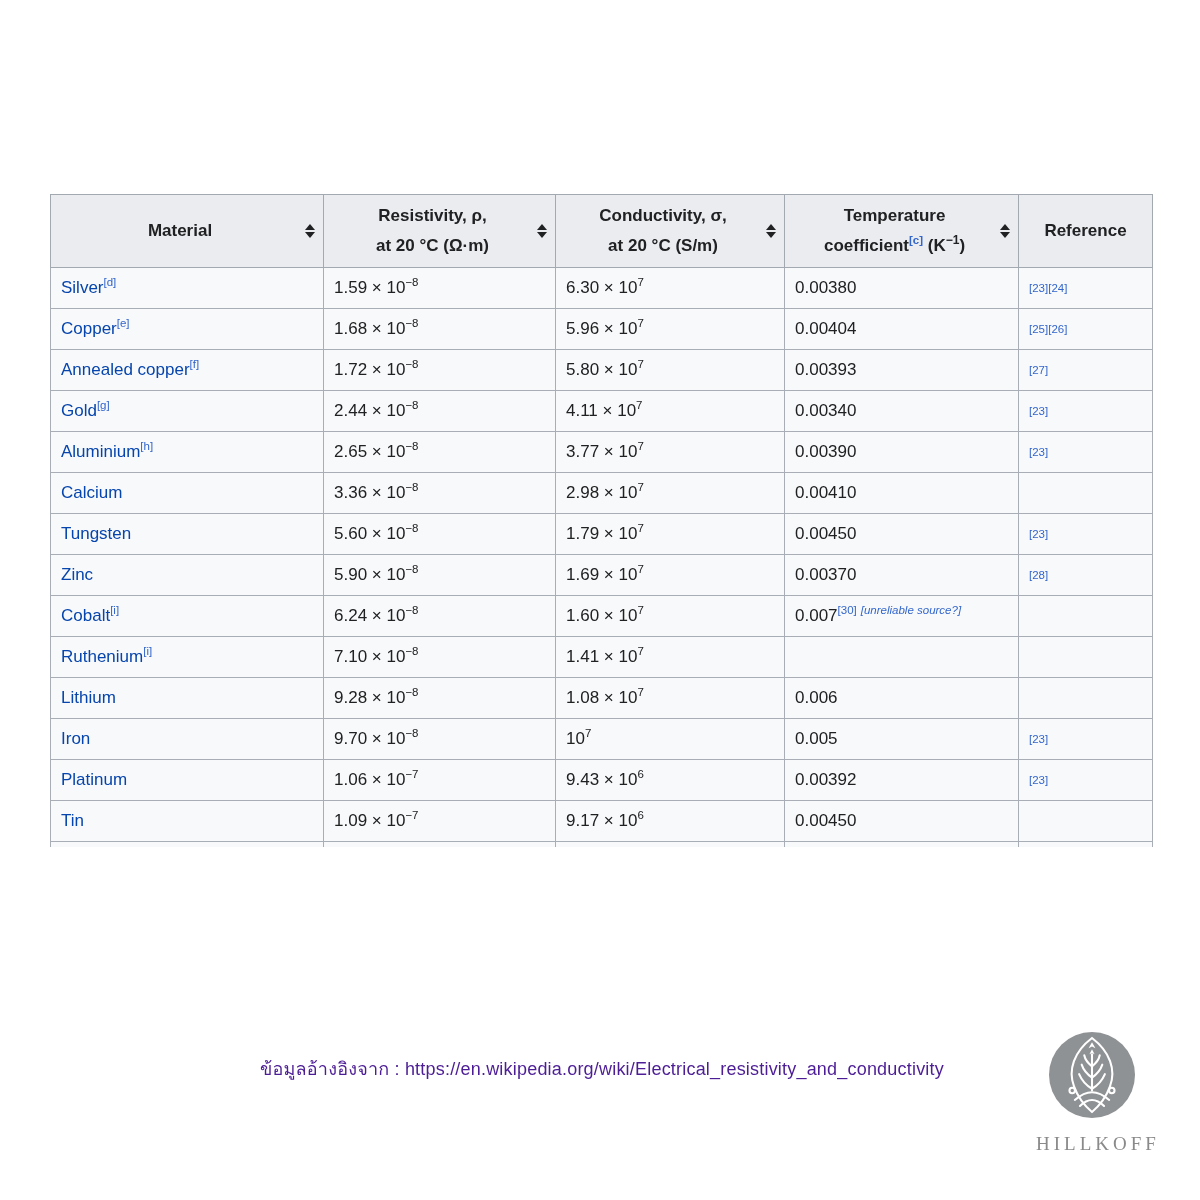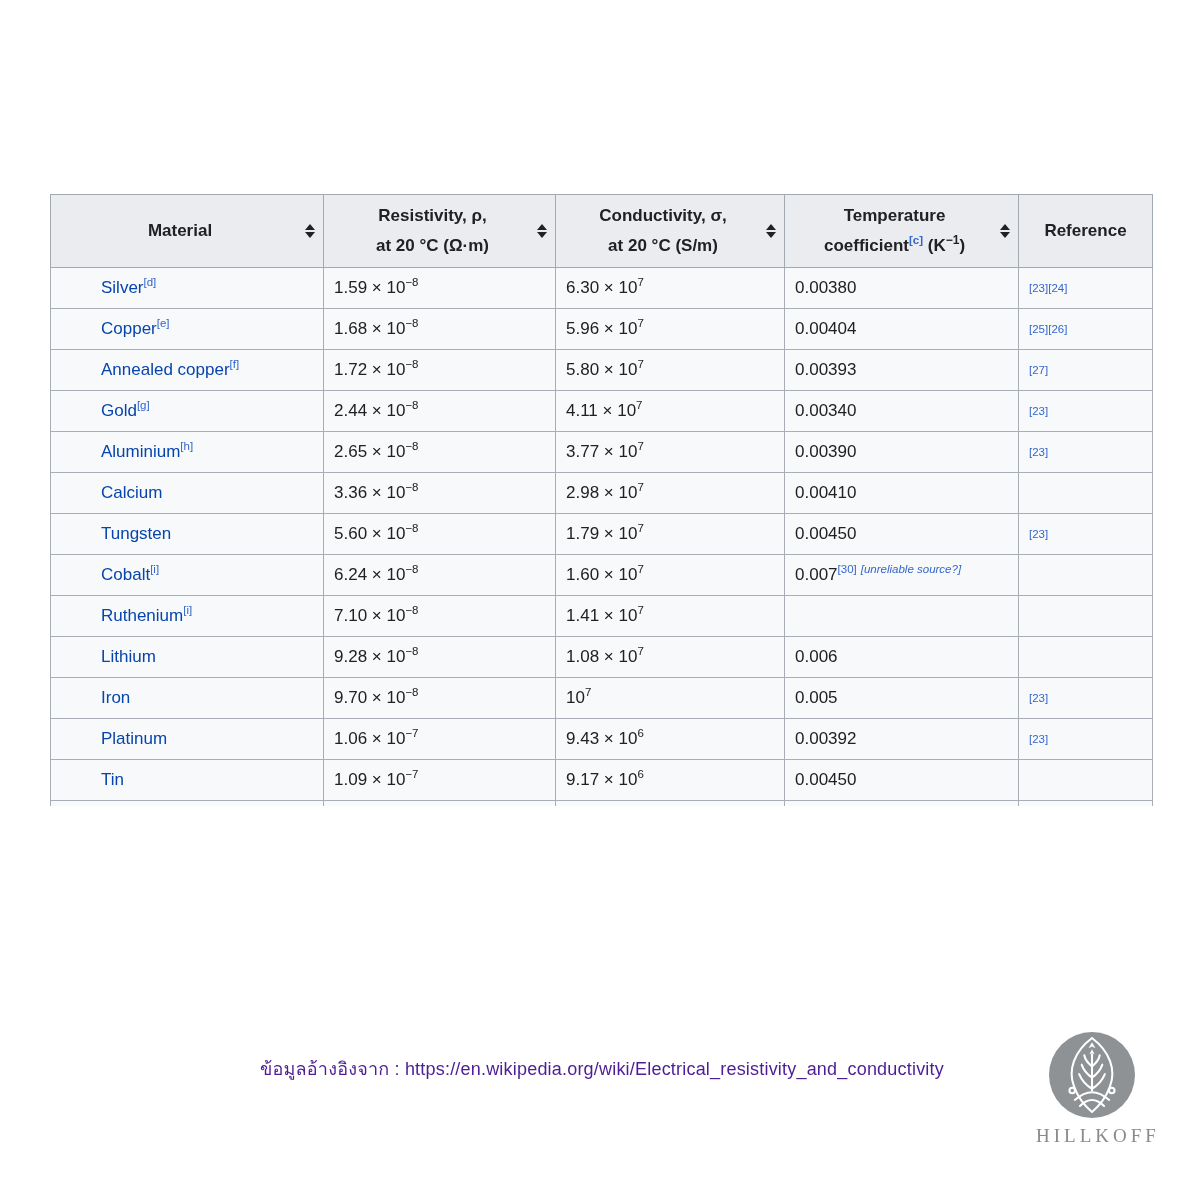--- a/index.html
+++ b/index.html
@@ -22,42 +22,42 @@
     border:1px solid #a9aeb6; height:41px;
     padding:2px 6px 2px 10px; vertical-align:middle; background:#f8f9fa;
   }
   .sorter {
     position:absolute; right:8px; top:50%; transform:translateY(-50%);
     display:flex; flex-direction:column; align-items:center; gap:2px; cursor:pointer;
   }
   .tri-up { width:0; height:0; border-left:5px solid transparent; border-right:5px solid transparent; border-bottom:6px solid #202122; }
   .tri-dn { width:0; height:0; border-left:5px solid transparent; border-right:5px solid transparent; border-top:6px solid #202122; }
 
-  .mat-link { color:#0645ad; text-decoration:none; cursor:pointer;margin-left:40px; }
+  .mat-link { color:#0645ad; text-decoration:none; cursor:pointer; }
   sup.note { color:#3366cc; font-size:11.5px; line-height:0; vertical-align:super; cursor:pointer; text-decoration:none; }
   sup.flag { color:#3366cc; font-size:11.5px; line-height:0; vertical-align:super; font-style:italic; cursor:pointer; padding-left:4px; }
   sup.exp  { font-size:11.5px; line-height:0; vertical-align:super; }
   th sup.exp { font-size:12px; }
 
   .td-ref { vertical-align:top; }
   .td-ref sup { position:relative; top:6px; }
 
   tr.sliver td { height:6px; padding:0; border-bottom:none; }
 
   
   .source-line {
     position:absolute; top:1054px; left:602px; transform:translateX(-50%);
     font-size:18px; color:#4c1d95; white-space:nowrap; letter-spacing:0.2px;
   }
 
   
   .logo { position:absolute; left:1036px; top:1032px; width:112px; text-align:center; }
   .logo svg { display:block; margin:0 auto; }
   .brand {
-    margin-top:7px; font-family:"Liberation Serif", serif;
+    margin-top:15px; font-family:"Liberation Serif", serif;
     font-size:19px; letter-spacing:4px; color:#8a8a8a; white-space:nowrap;
   }
 </style>
 </head>
 <body>
 
 <table class="wikitable">
   <colgroup>
     <col style="width:273px">
     <col style="width:232px">
@@ -154,20 +154,27 @@
   </tr>
 
   <tr>
     <td><a class="mat-link">Tungsten</a></td>
     <td><span>5.60 × 10</span><sup class="exp">−8</sup></td>
     <td><span>1.79 × 10</span><sup class="exp">7</sup></td>
     <td><span>0.00450</span></td>
     <td class="td-ref"><sup class="note">[23]</sup></td>
   </tr>
 
+  <tr>
+    <td><a class="mat-link">Zinc</a></td>
+    <td><span>5.90 × 10</span><sup class="exp">−8</sup></td>
+    <td><span>1.69 × 10</span><sup class="exp">7</sup></td>
+    <td><span>0.00370</span></td>
+    <td class="td-ref"><sup class="note">[28]</sup></td>
+  </tr>
 
   <tr>
     <td><a class="mat-link">Cobalt</a><sup class="note">[i]</sup></td>
     <td><span>6.24 × 10</span><sup class="exp">−8</sup></td>
     <td><span>1.60 × 10</span><sup class="exp">7</sup></td>
     <td><span>0.007</span><sup class="note">[30]</sup><sup class="flag">[unreliable source?]</sup></td>
     <td class="td-ref"></td>
   </tr>
 
 

